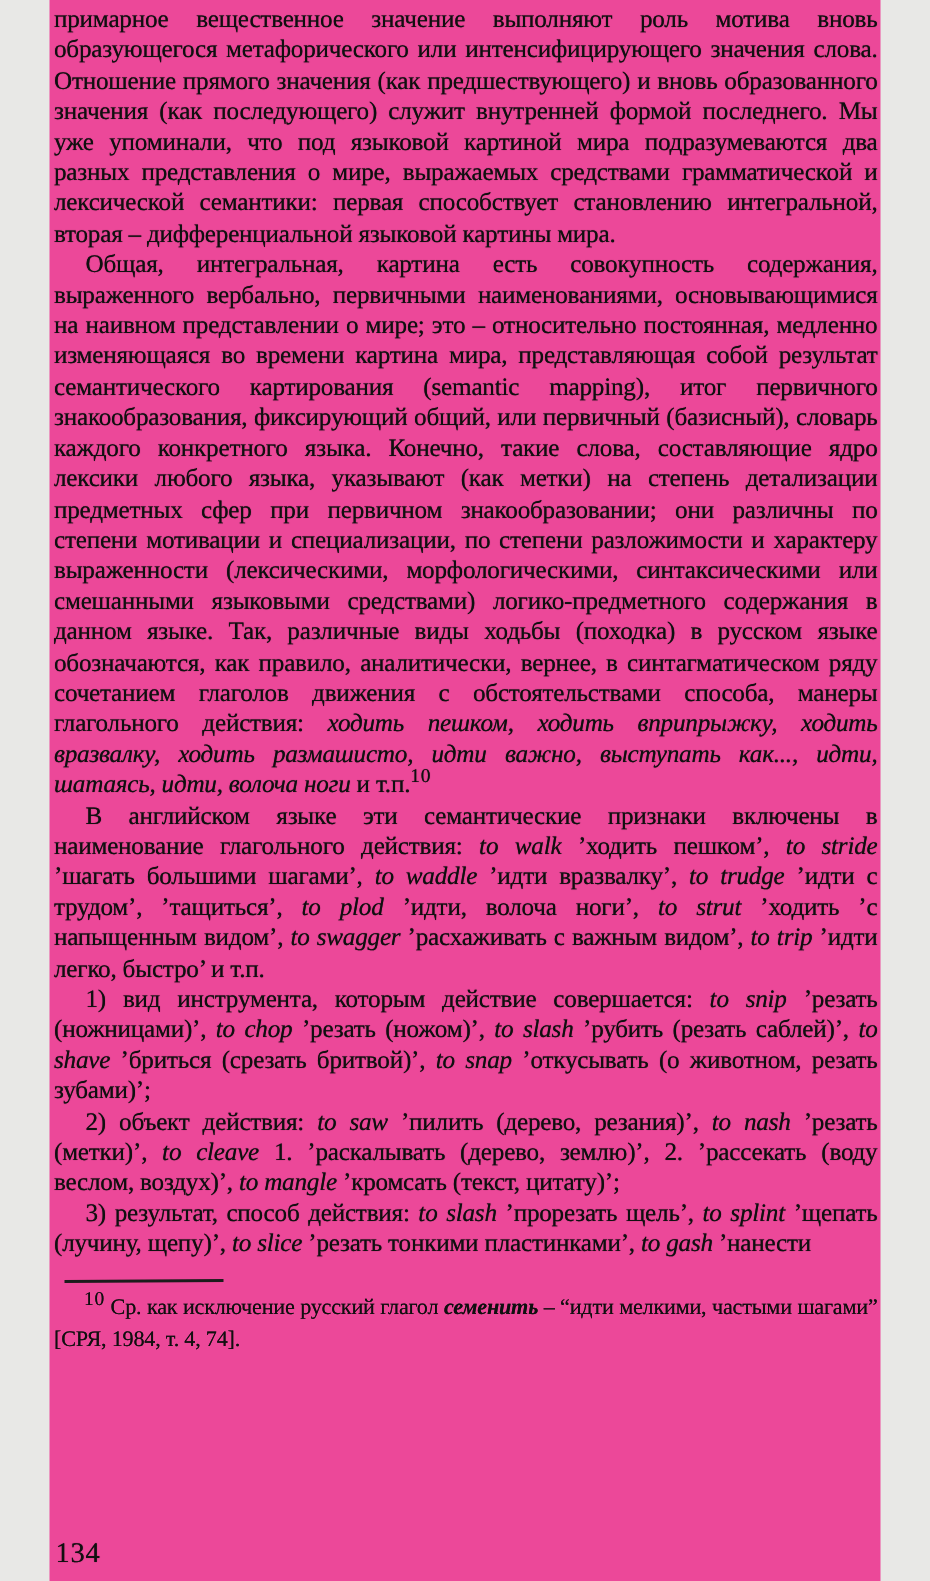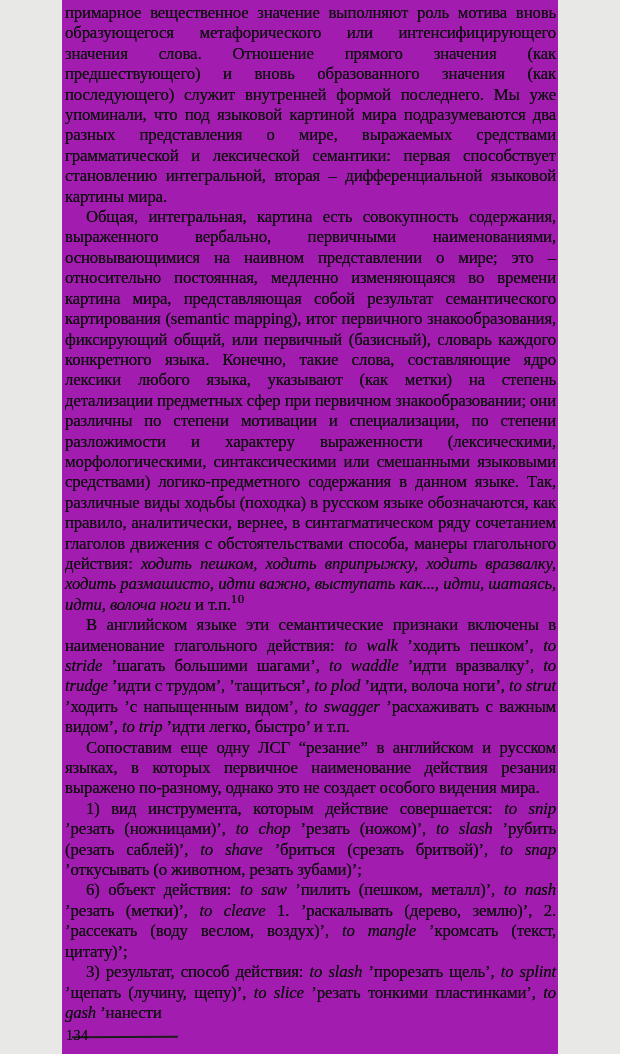--- a/index.html
+++ b/index.html
@@ -2,24 +2,24 @@
 <html lang="ru"><head>
 <meta charset="utf-8">
 <style>
   html, body {
     margin: 0;
     padding: 0;
     background: #e8e8e6;
   }
   .scan-page {
     position: relative;
-    width: 496px;
+    width: 554px;
     height: 1054px;
     margin: 0 auto;
-    background: #a21caf;
+    background: #ec4899;
     overflow: hidden;
     box-sizing: border-box;
     padding: 3px 2px 0 3px;
     font-family: "Liberation Serif", "DejaVu Serif", serif;
     font-size: 16.8px;
     line-height: 20.4px;
     color: #101010;
     text-shadow: 0 0 0.5px rgba(10,10,10,0.85);
     text-align: justify;
     letter-spacing: -0.15px;
@@ -54,39 +54,39 @@
     font-size: 14.8px;
     line-height: 21px;
     text-indent: 20px;
     margin: 0;
     text-shadow: 0 0 0.4px rgba(10,10,10,0.8);
   }
   .page-number {
     position: absolute;
     left: 4px;
     top: 1026px;
-    font-size: 14px;
+    font-size: 19px;
     letter-spacing: 0.5px;
     text-indent: 0;
   }
 </style>
 </head>
 <body>
 
 <div class="scan-page">
 
   <div class="body-text">
     <p class="noindent"><span>примарное вещественное значение выполняют роль мотива вновь образующегося метафорического или интенсифицирующего значения слова. Отношение прямого значения (как предшествующего) и вновь образованного значения (как последующего) служит внутренней формой последнего. Мы уже упоминали, что под языковой картиной мира подразумеваются два разных представления о мире, выражаемых средствами грамматической и лексической семантики: первая способствует становлению интегральной, вторая – дифференциальной языковой картины мира.</span></p>
     <p><span>Общая, интегральная, картина есть совокупность содержания, выраженного вербально, первичными наименованиями, основывающимися на наивном представлении о мире; это – относительно постоянная, медленно изменяющаяся во времени картина мира, представляющая собой результат семантического картирования (semantic mapping), итог первичного знакообразования, фиксирующий общий, или первичный (базисный), словарь каждого конкретного языка. Конечно, такие слова, составляющие ядро лексики любого языка, указывают (как метки) на степень детализации предметных сфер при первичном знакообразовании; они различны по степени мотивации и специализации, по степени разложимости и характеру выраженности (лексическими, морфологическими, синтаксическими или смешанными языковыми средствами) логико-предметного содержания в данном языке. Так, различные виды ходьбы (походка) в русском языке обозначаются, как правило, аналитически,  вернее, в синтагматическом ряду сочетанием глаголов движения с обстоятельствами способа, манеры глагольного действия: </span><span class="i">ходить пешком, ходить вприпрыжку, ходить вразвалку, ходить размашисто, идти важно, выступать как..., идти, шатаясь, идти, волоча ноги</span><span> и т.п.</span><sup class="fn">10</sup></p>
     <p><span>В английском языке эти семантические признаки включены в наименование глагольного действия: </span><span class="i">to walk</span><span> ’ходить пешком’, </span><span class="i">to stride</span><span> ’шагать большими шагами’, </span><span class="i">to waddle</span><span> ’идти вразвалку’, </span><span class="i">to trudge</span><span> ’идти с трудом’, ’тащиться’, </span><span class="i">to plod</span><span> ’идти, волоча ноги’, </span><span class="i">to strut</span><span> ’ходить ’с напыщенным видом’, </span><span class="i">to swagger</span><span> ’расхаживать с важным видом’, </span><span class="i">to trip</span><span> ’идти легко, быстро’ и т.п.</span></p>
-    <p><span>Сопоставим еще одну ЛСГ “резание” в английском и русском языках, в которых первичное наименование действия резания выражено по-разному, однако это не создает особого видения мира.</span></p>
     <p><span>1) вид инструмента, которым действие совершается: </span><span class="i">to snip</span><span> ’резать (ножницами)’, </span><span class="i">to chop</span><span> ’резать (ножом)’, </span><span class="i">to slash</span><span> ’рубить (резать саблей)’, </span><span class="i">to shave</span><span> ’бриться (срезать бритвой)’, </span><span class="i">to snap</span><span> ’откусывать (о животном, резать зубами)’;</span></p>
-    <p><span>6) объект действия: </span><span class="i">to saw</span><span> ’пилить (пешком, металл)’, </span><span class="i">to nash</span><span> ’резать (метки)’, </span><span class="i">to cleave</span><span> 1. ’раскалывать (дерево, землю)’, 2. ’рассекать (воду веслом, воздух)’, </span><span class="i">to mangle</span><span> ’кромсать (текст, цитату)’;</span></p>
+    <p><span>2) объект действия: </span><span class="i">to saw</span><span> ’пилить (дерево, резания)’, </span><span class="i">to nash</span><span> ’резать (метки)’, </span><span class="i">to cleave</span><span> 1. ’раскалывать (дерево, землю)’, 2. ’рассекать (воду веслом, воздух)’, </span><span class="i">to mangle</span><span> ’кромсать (текст, цитату)’;</span></p>
     <p><span>3) результат, способ действия: </span><span class="i">to slash</span><span> ’прорезать щель’, </span><span class="i">to splint</span><span> ’щепать (лучину, щепу)’, </span><span class="i">to slice</span><span> ’резать тонкими пластинками’, </span><span class="i">to gash</span><span> ’нанести</span></p>
   </div>
 
   <div class="footnote-block">
     <div class="footnote-rule"></div>
+    <p class="footnote-text"><sup class="fn">10</sup><span> Ср. как исключение русский глагол </span><span class="bi">семенить</span><span> – “идти мелкими, частыми шагами” [СРЯ, 1984, т. 4, 74].</span></p>
   </div>
 
   <div class="page-number">134</div>
 
 </div>
 
 </body></html>

